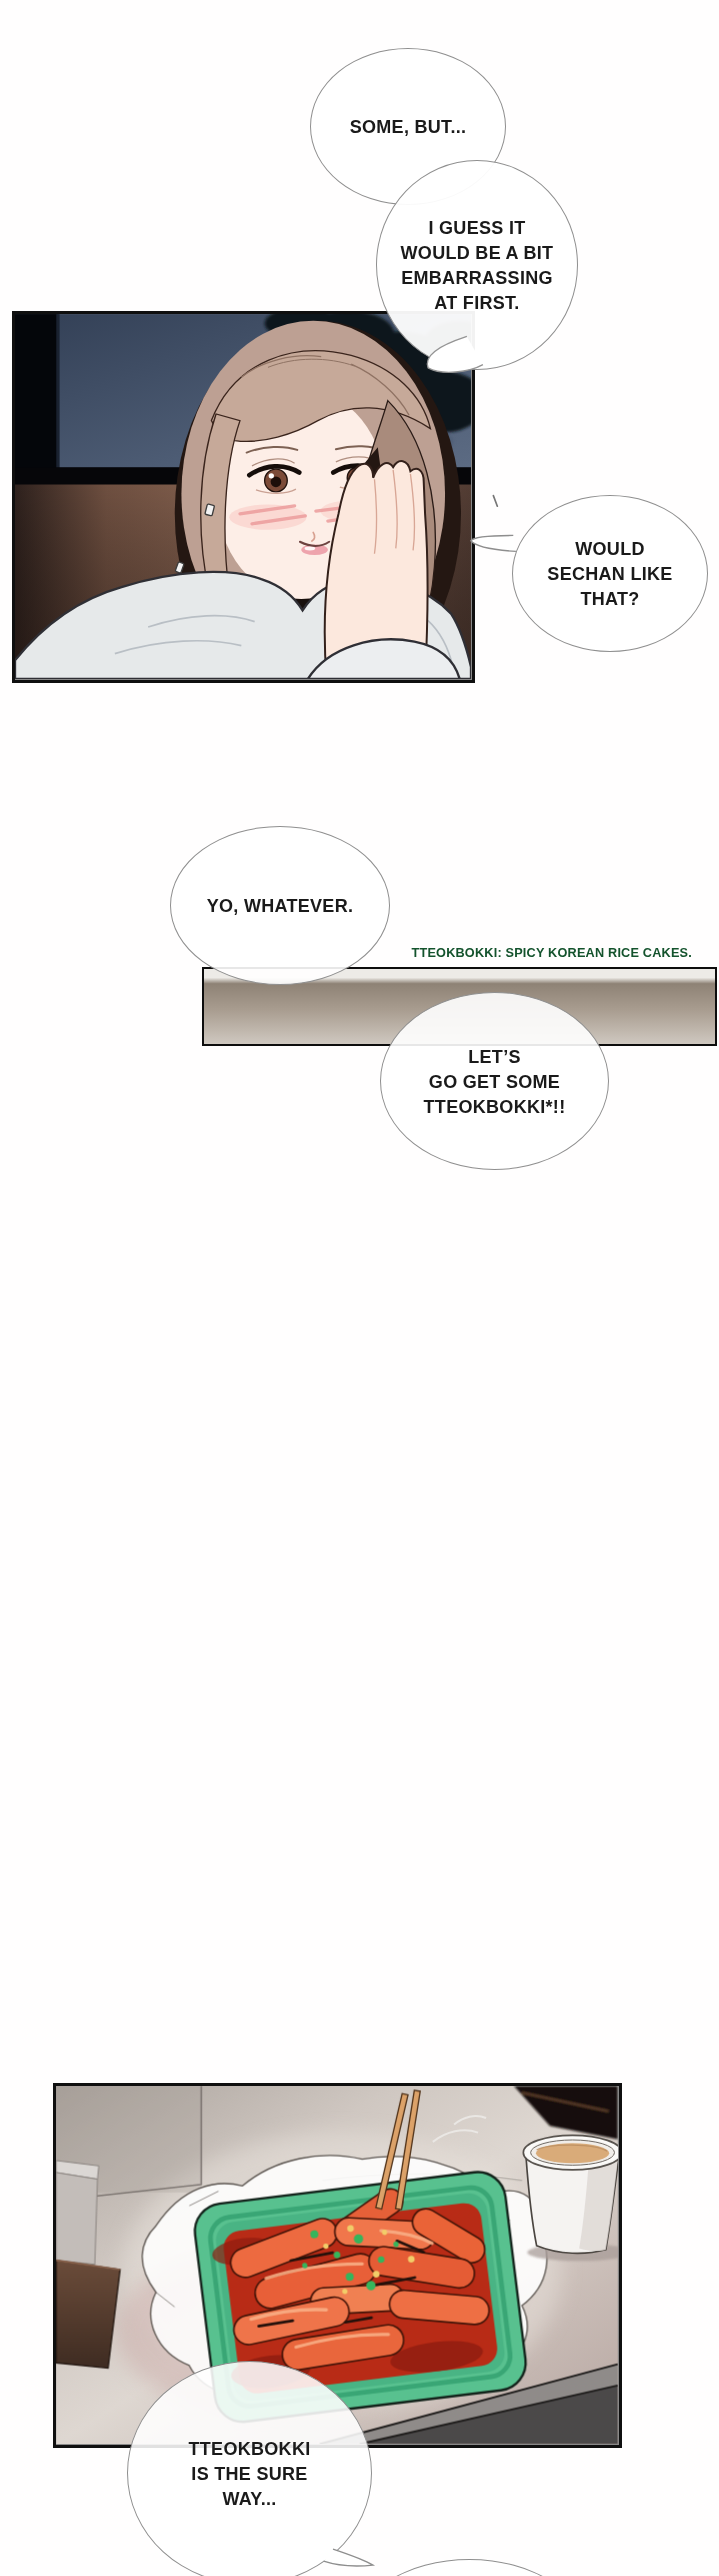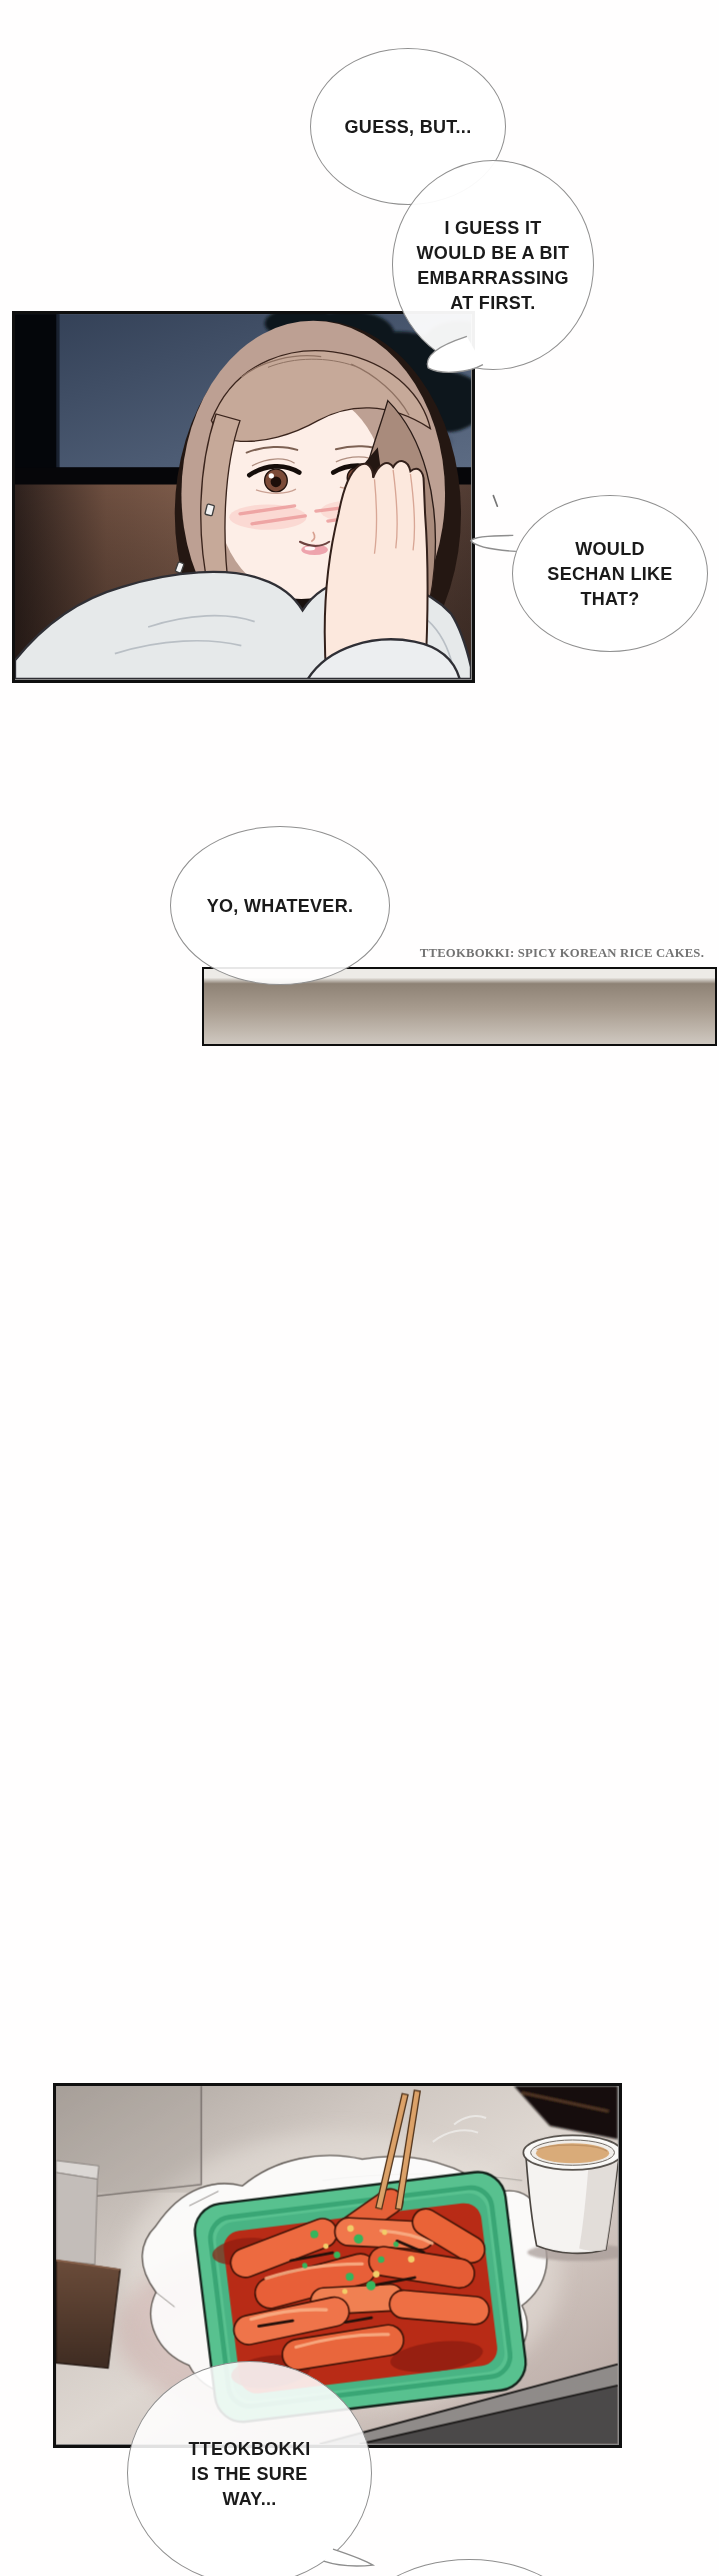--- a/index.html
+++ b/index.html
@@ -22,41 +22,40 @@
     border:1.3px solid var(--bubble-border);
     display:flex; align-items:center; justify-content:center;
     box-sizing:border-box;
   }
   .btext{
     font-weight:700; font-size:18px; line-height:25px; letter-spacing:0.3px;
     color:var(--ink); text-align:center; white-space:pre-line;
     transform:translateY(0.7px);
   }
   #b-yeah     {left:310px; top:48px;   width:196px; height:157px;}
-  #b-guess    {left:392px; top:160px;  width:202px; height:210px; background:rgba(255,255,255,0.95);justify-content:center;}
+  #b-guess    {left:376px; top:160px;  width:202px; height:210px; background:rgba(255,255,255,0.95);justify-content:center;}
   #b-sechan   {left:512px; top:495px;  width:196px; height:157px;}
   #b-whatever {left:170px; top:826px; width:220px; height:159px; background:rgba(255,255,255,0.90);}
   #b-letsget  {left:380px; top:992px; width:229px; height:178px; background:rgba(255,255,255,0.90);}
   #b-sure     {left:201px; top:1377px; width:192px; height:157px;}
   #b-bestway  {left:127px; top:2361px; width:245px; height:224px; background:rgba(255,255,255,0.88); z-index:6;}
   #b-partial  {left:353px; top:2559px; width:233px; height:153px; background:rgba(255,255,255,0.97); z-index:5;}
 
   .tail{position:absolute; z-index:7;}
 
   #defbar{
     position:absolute; left:202px; top:967px; width:515px; height:79px;
     box-sizing:border-box; border:2.7px solid #0d0d0d;
     background:linear-gradient(to bottom, var(--bar-strip) 0px, var(--bar-strip) 8.7px,
                var(--bar-top) 14.7px, #a99d90 55%, var(--bar-bottom) 100%);
   }
   #footnote{
-    position:absolute; left:282px; top:946px; width:422px;
+    position:absolute; left:270px; top:946px; width:422px;
     text-align:right; font-weight:700; font-size:12.7px; letter-spacing:0.2px;
-    color:#737373;
-    font-family:Liberation Serif, serif;
+    color:#14532d;
   }.z3{z-index:3}
 </style>
 </head>
 <body>
 
 <div class="page">
 
   <div class="panel" id="panel1">
     <svg width="456" height="365" viewBox="0 0 685 548">
       <defs>
@@ -182,21 +181,21 @@
           <path d="M568 234 C574 280 576 320 572 352" stroke="#d8a695" stroke-width="2" fill="none"></path>
           <path d="M594 240 C600 285 602 325 598 355" stroke="#d8a695" stroke-width="2" fill="none"></path>
         </g>
 
         <path d="M440 548 C470 500 540 480 600 492 C640 500 660 520 668 548 Z" fill="#eceef0" stroke="#2f2f35" stroke-width="3.5"></path>
       </g>
     </svg>
   </div>
 
   <div class="bubble z3" id="b-yeah">
-    <div class="btext">GUESS, BUT...</div>
+    <div class="btext">SOME, BUT...</div>
   </div>
 
   <div class="bubble z3" id="b-guess">
     <div class="btext">I GUESS IT
 WOULD BE A BIT
 EMBARRASSING
 AT FIRST.</div>
   </div>
   <svg class="tail" style="left:400px; top:313px;" width="107" height="67" viewBox="0 0 160 100">
     <path d="M100 35 C55 50 36 64 42 82 C64 94 104 88 124 77" fill="#ffffff" stroke="#949494" stroke-width="2"></path>
@@ -212,20 +211,25 @@
     <path d="M80 70 C40 70 20 72 16 78 C24 88 52 92 84 94" fill="#ffffff" stroke="#8e8e8e" stroke-width="2"></path>
   </svg>
 
   <div id="footnote">TTEOKBOKKI: SPICY KOREAN RICE CAKES.</div>
   <div id="defbar"></div>
 
   <div class="bubble z3" id="b-whatever">
     <div class="btext">YO, WHATEVER.</div>
   </div>
 
+  <div class="bubble z3" id="b-letsget">
+    <div class="btext">LET’S
+GO GET SOME
+TTEOKBOKKI*!!</div>
+  </div>
 
 
   <div class="panel" id="panel2">
     <svg width="562" height="358" viewBox="0 0 844 538">
       <defs>
         <linearGradient id="gtable" x1="0" y1="0" x2="1" y2="1">
           <stop offset="0" stop-color="#a9a19b"></stop>
             <stop offset=".3" stop-color="#cfc7c1"></stop>
           <stop offset=".5" stop-color="#ded7d1"></stop>
             <stop offset=".72" stop-color="#ccc0ba"></stop>

